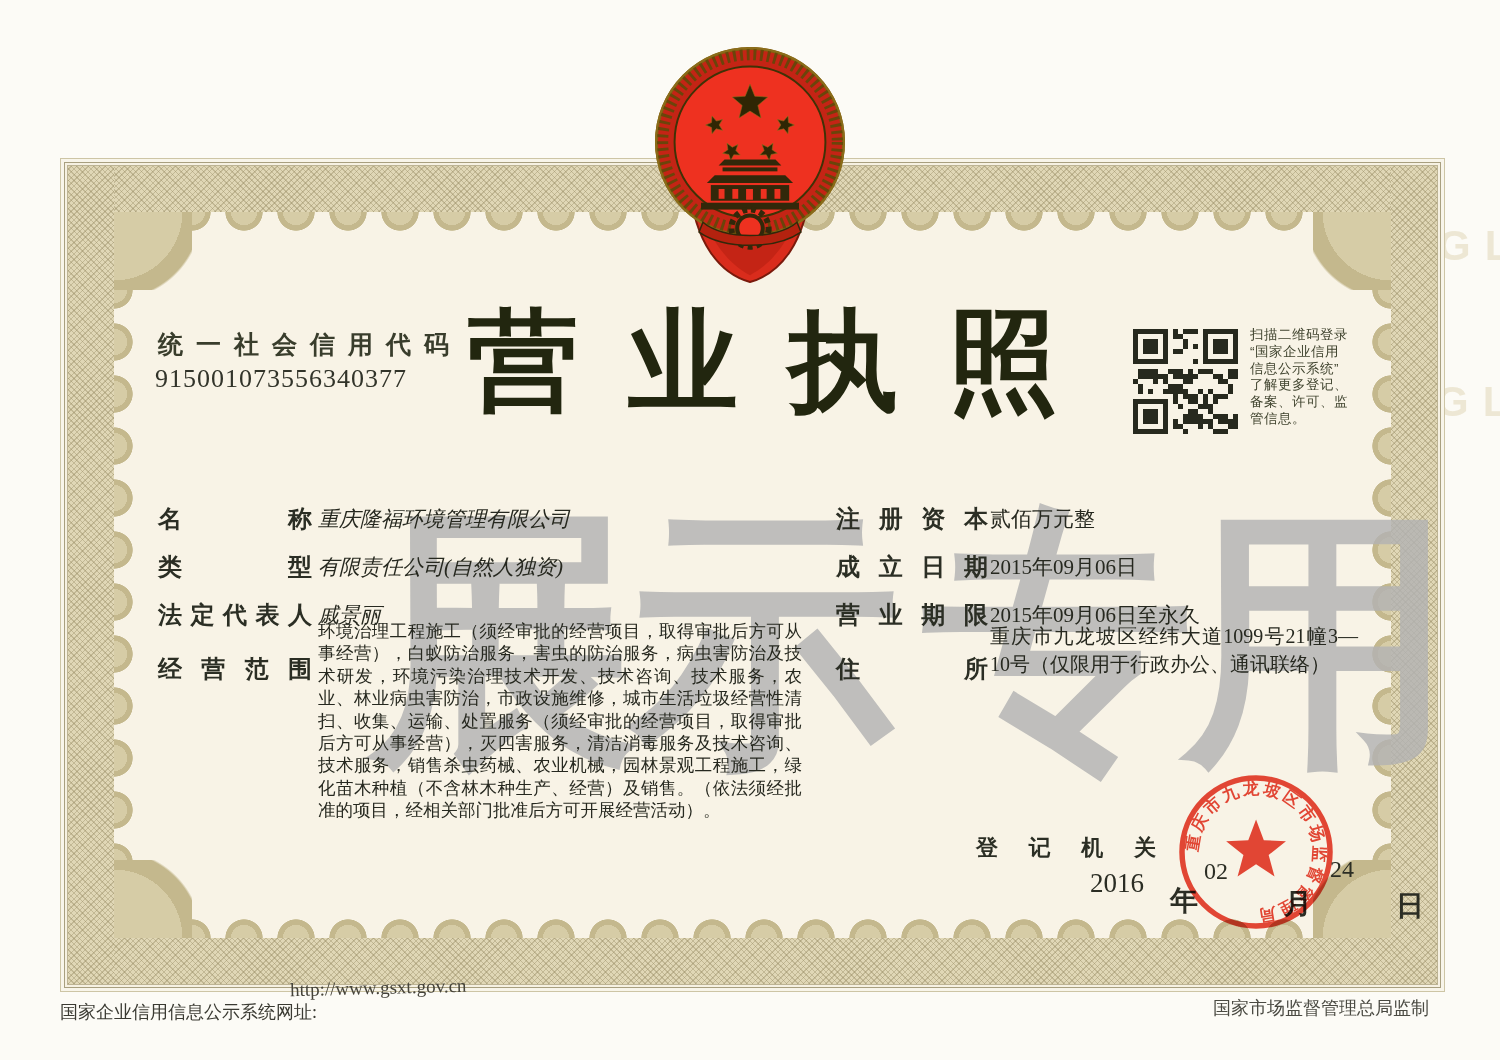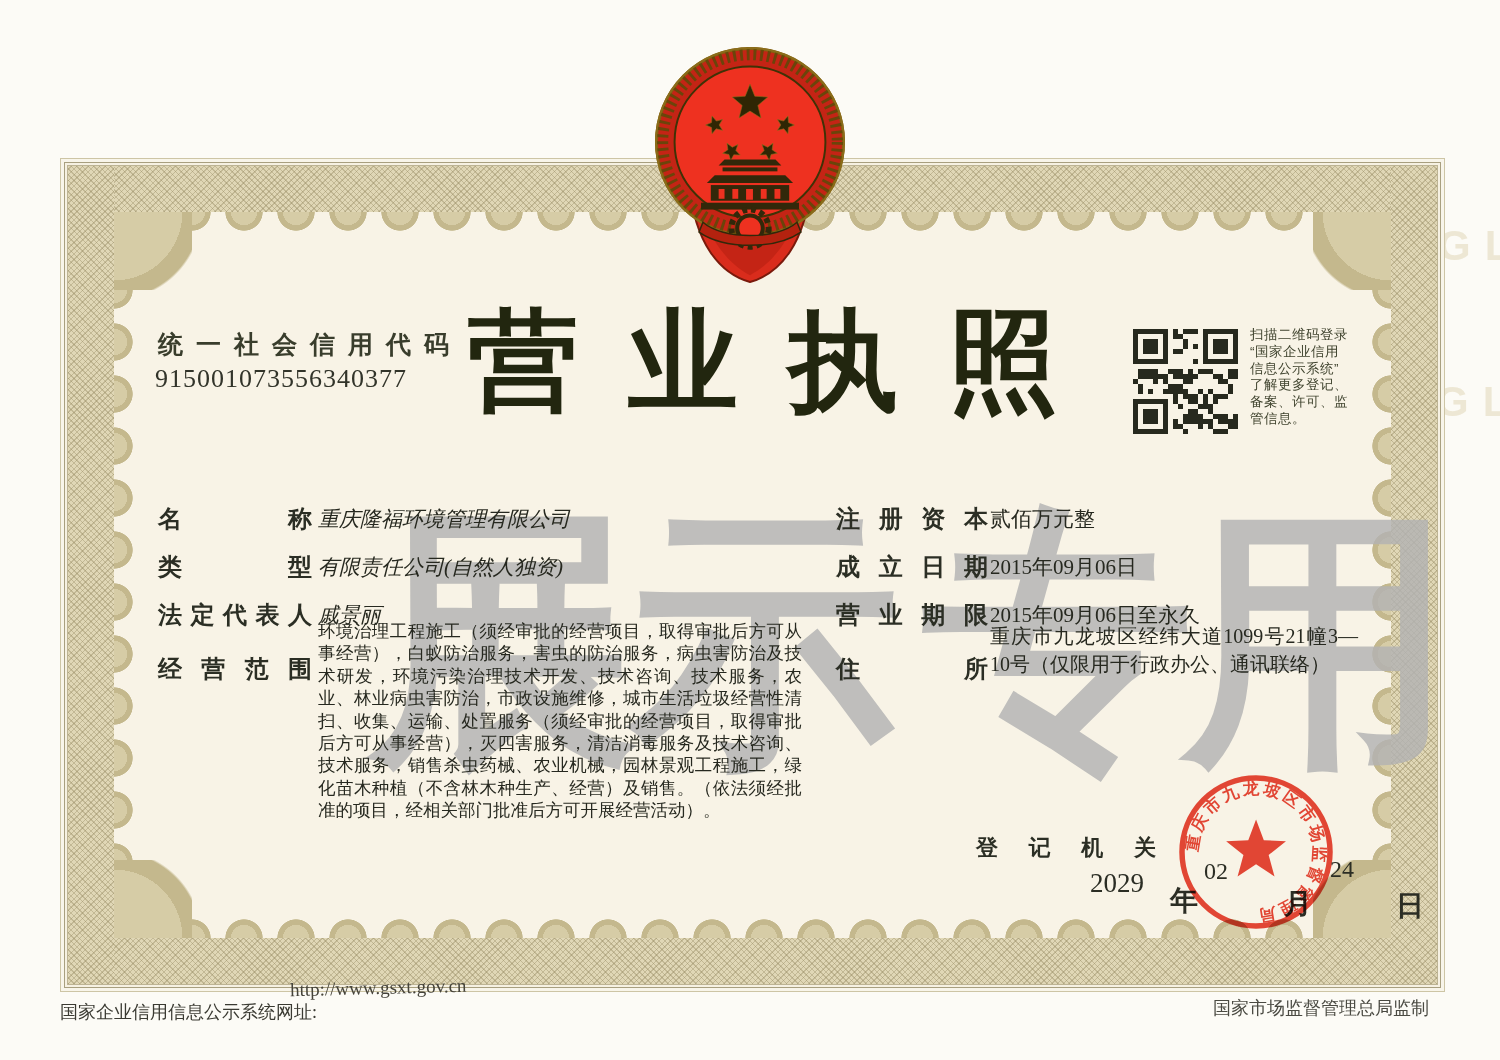--- a/index.html
+++ b/index.html
@@ -328,21 +328,21 @@
   <span class="flabel colR" style="top:551px;">成立日期</span>
   <span class="fvalue colR" style="top:553px;">2015年09月06日</span>
 
   <span class="flabel colR" style="top:599px;">营业期限</span>
   <span class="fvalue colR" style="top:601px;">2015年09月06日至永久</span>
 
   <span class="flabel colR" style="top:653px;">住所</span>
   <span class="fvalue addr-val" style="top:622px;">重庆市九龙坡区经纬大道1099号21幢3—10号（仅限用于行政办公、通讯联络）</span>
 
   <span class="flabel reg-label">登记机关</span>
-  <span class="date-part" style="left:1090px; top:868px; font-size:27px;">2029</span>
+  <span class="date-part" style="left:1090px; top:868px; font-size:27px;">2016</span>
   <span class="date-unit" style="left:1170px; top:882px;">年</span>
   <span class="date-part" style="left:1204px; top:858px; font-size:24px;">02</span>
   <span class="date-unit" style="left:1284px; top:885px;">月</span>
   <span class="date-part" style="left:1330px; top:856px; font-size:24px;">24</span>
   <span class="date-unit" style="left:1396px; top:887px;">日</span>
 
   <svg class="seal" viewBox="0 0 212 218">
     <circle cx="106" cy="106" r="74" fill="none" stroke="#e73b2a" stroke-width="5.5"></circle>
     <path fill="#e73b2a" d="M106,73 L113.4,92.8 L134.5,93.7 L118,106.9 L123.6,127.3 L106,115.6 L88.4,127.3 L94,106.9 L77.5,93.7 L98.6,92.8 Z" transform="translate(0,2) scale(1.05) translate(-5,-5)"></path>
     <g transform="rotate(-50 106 106)">

